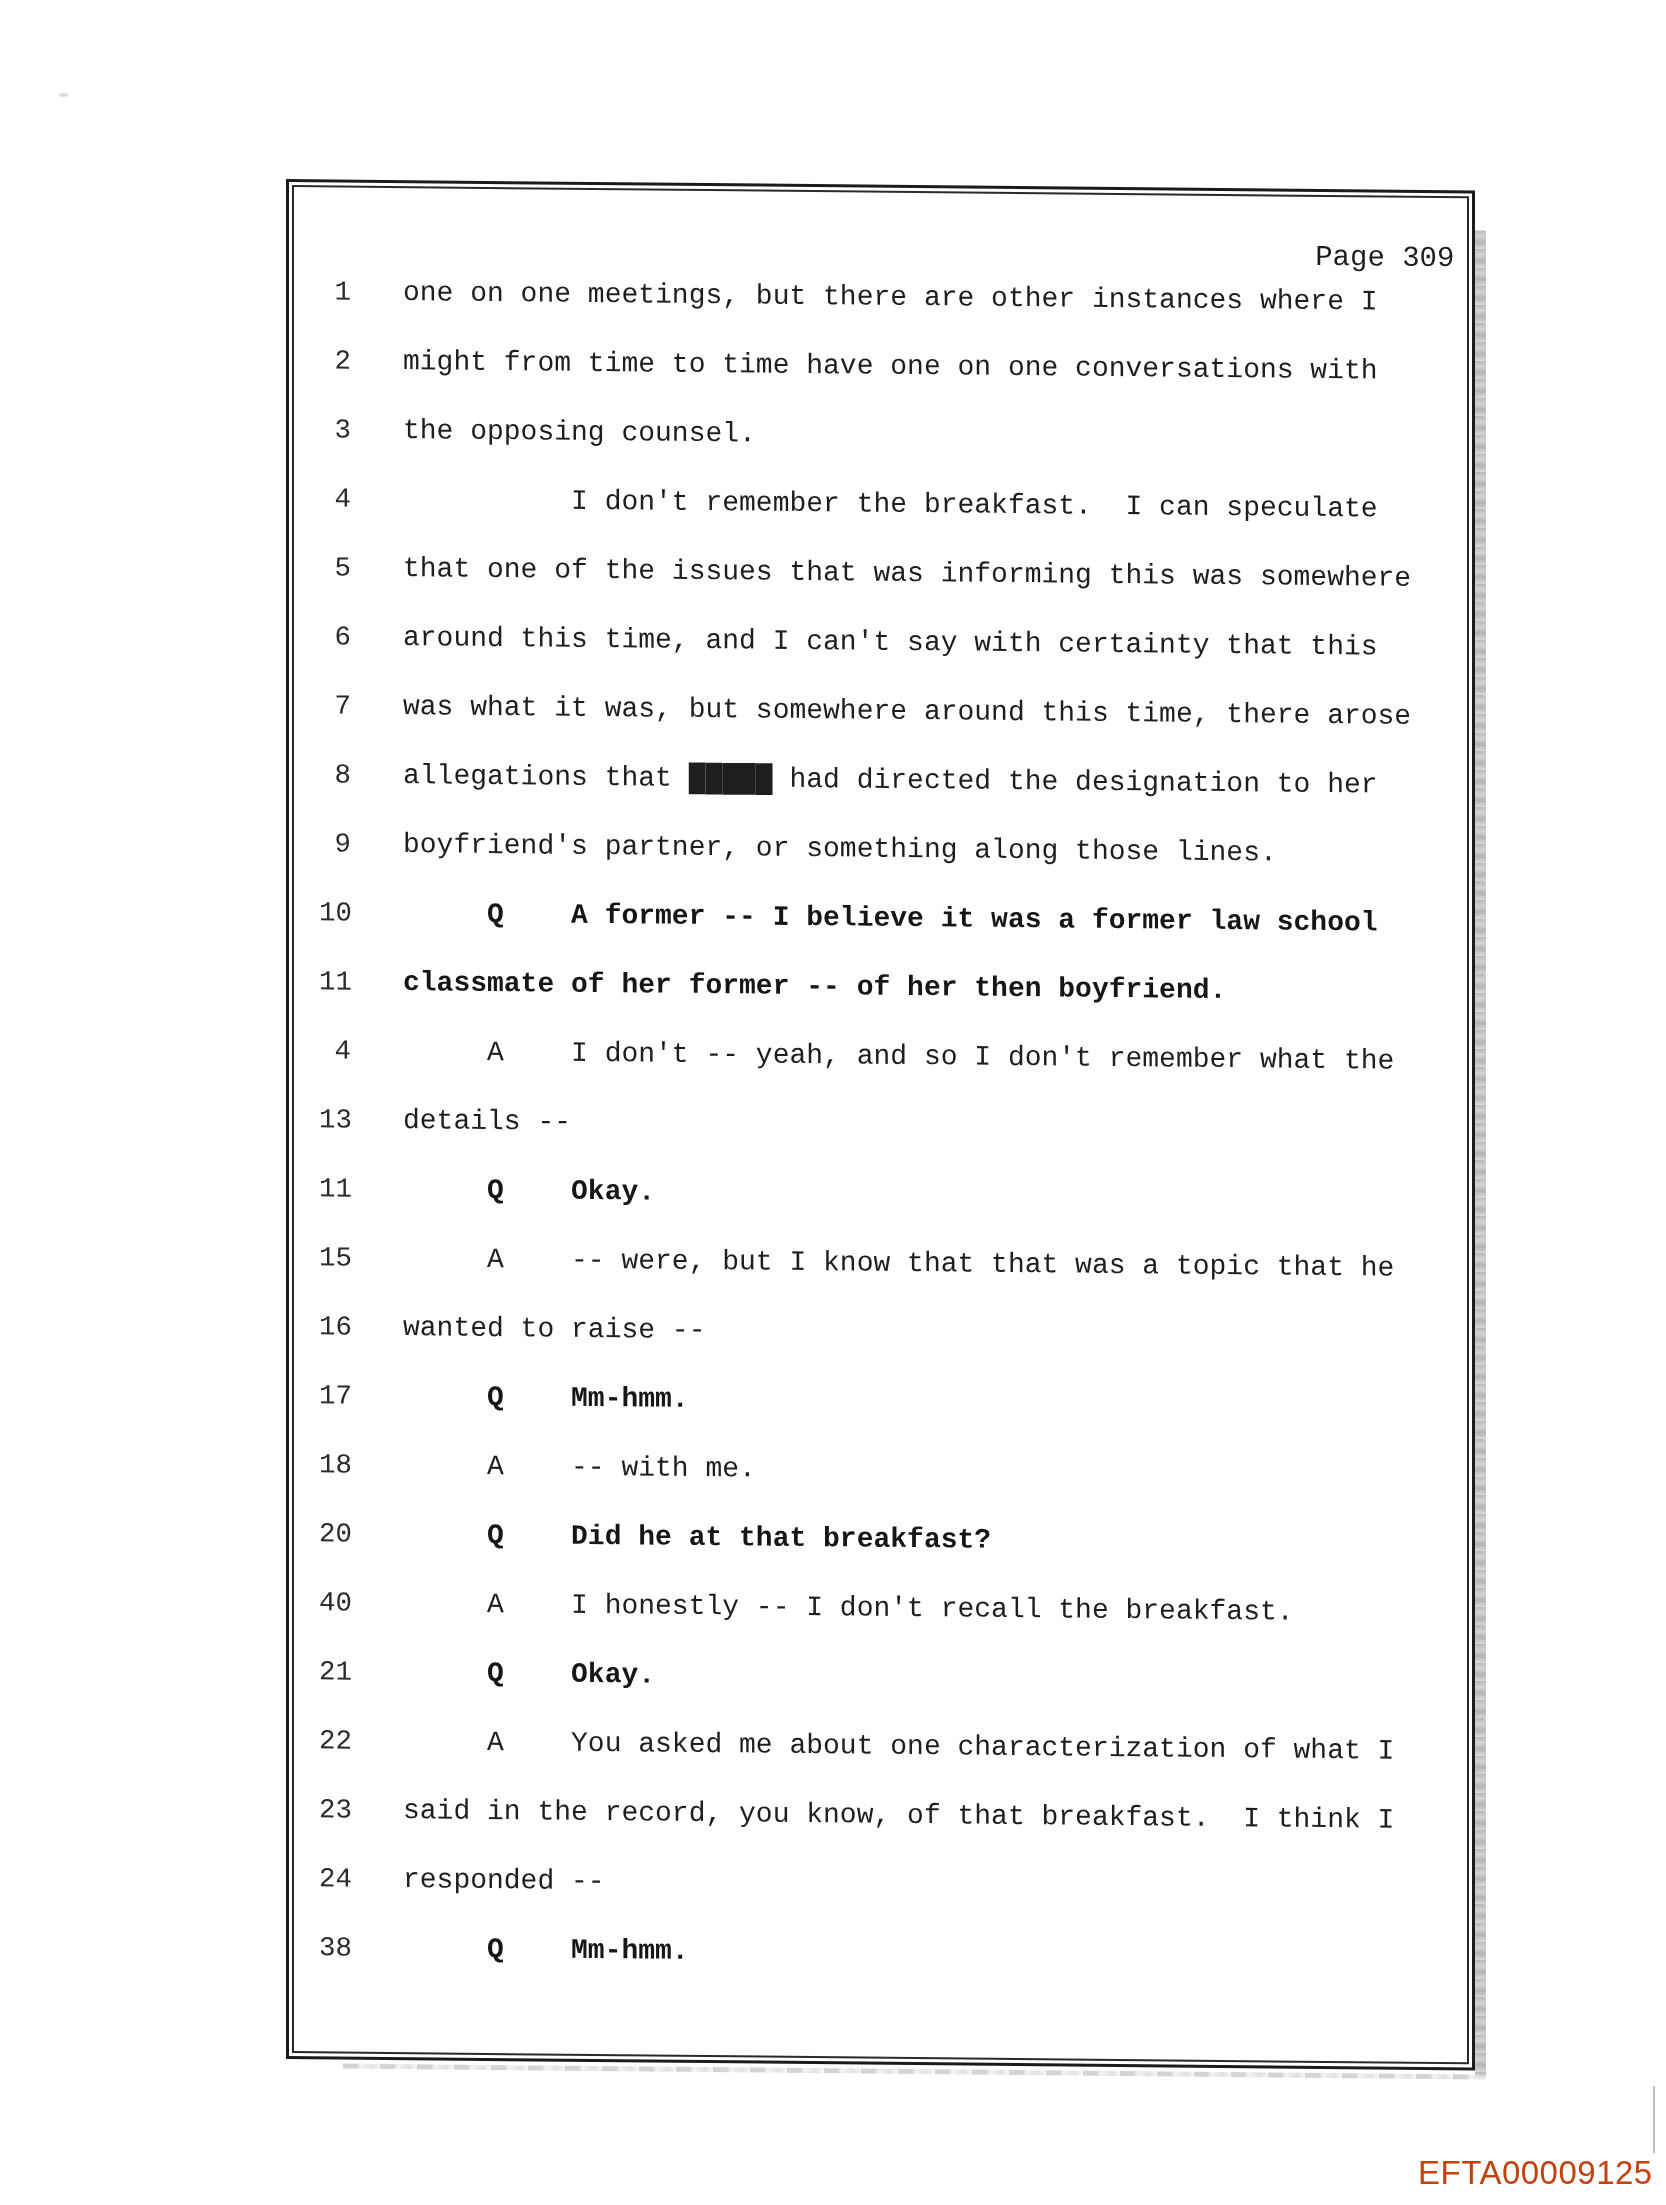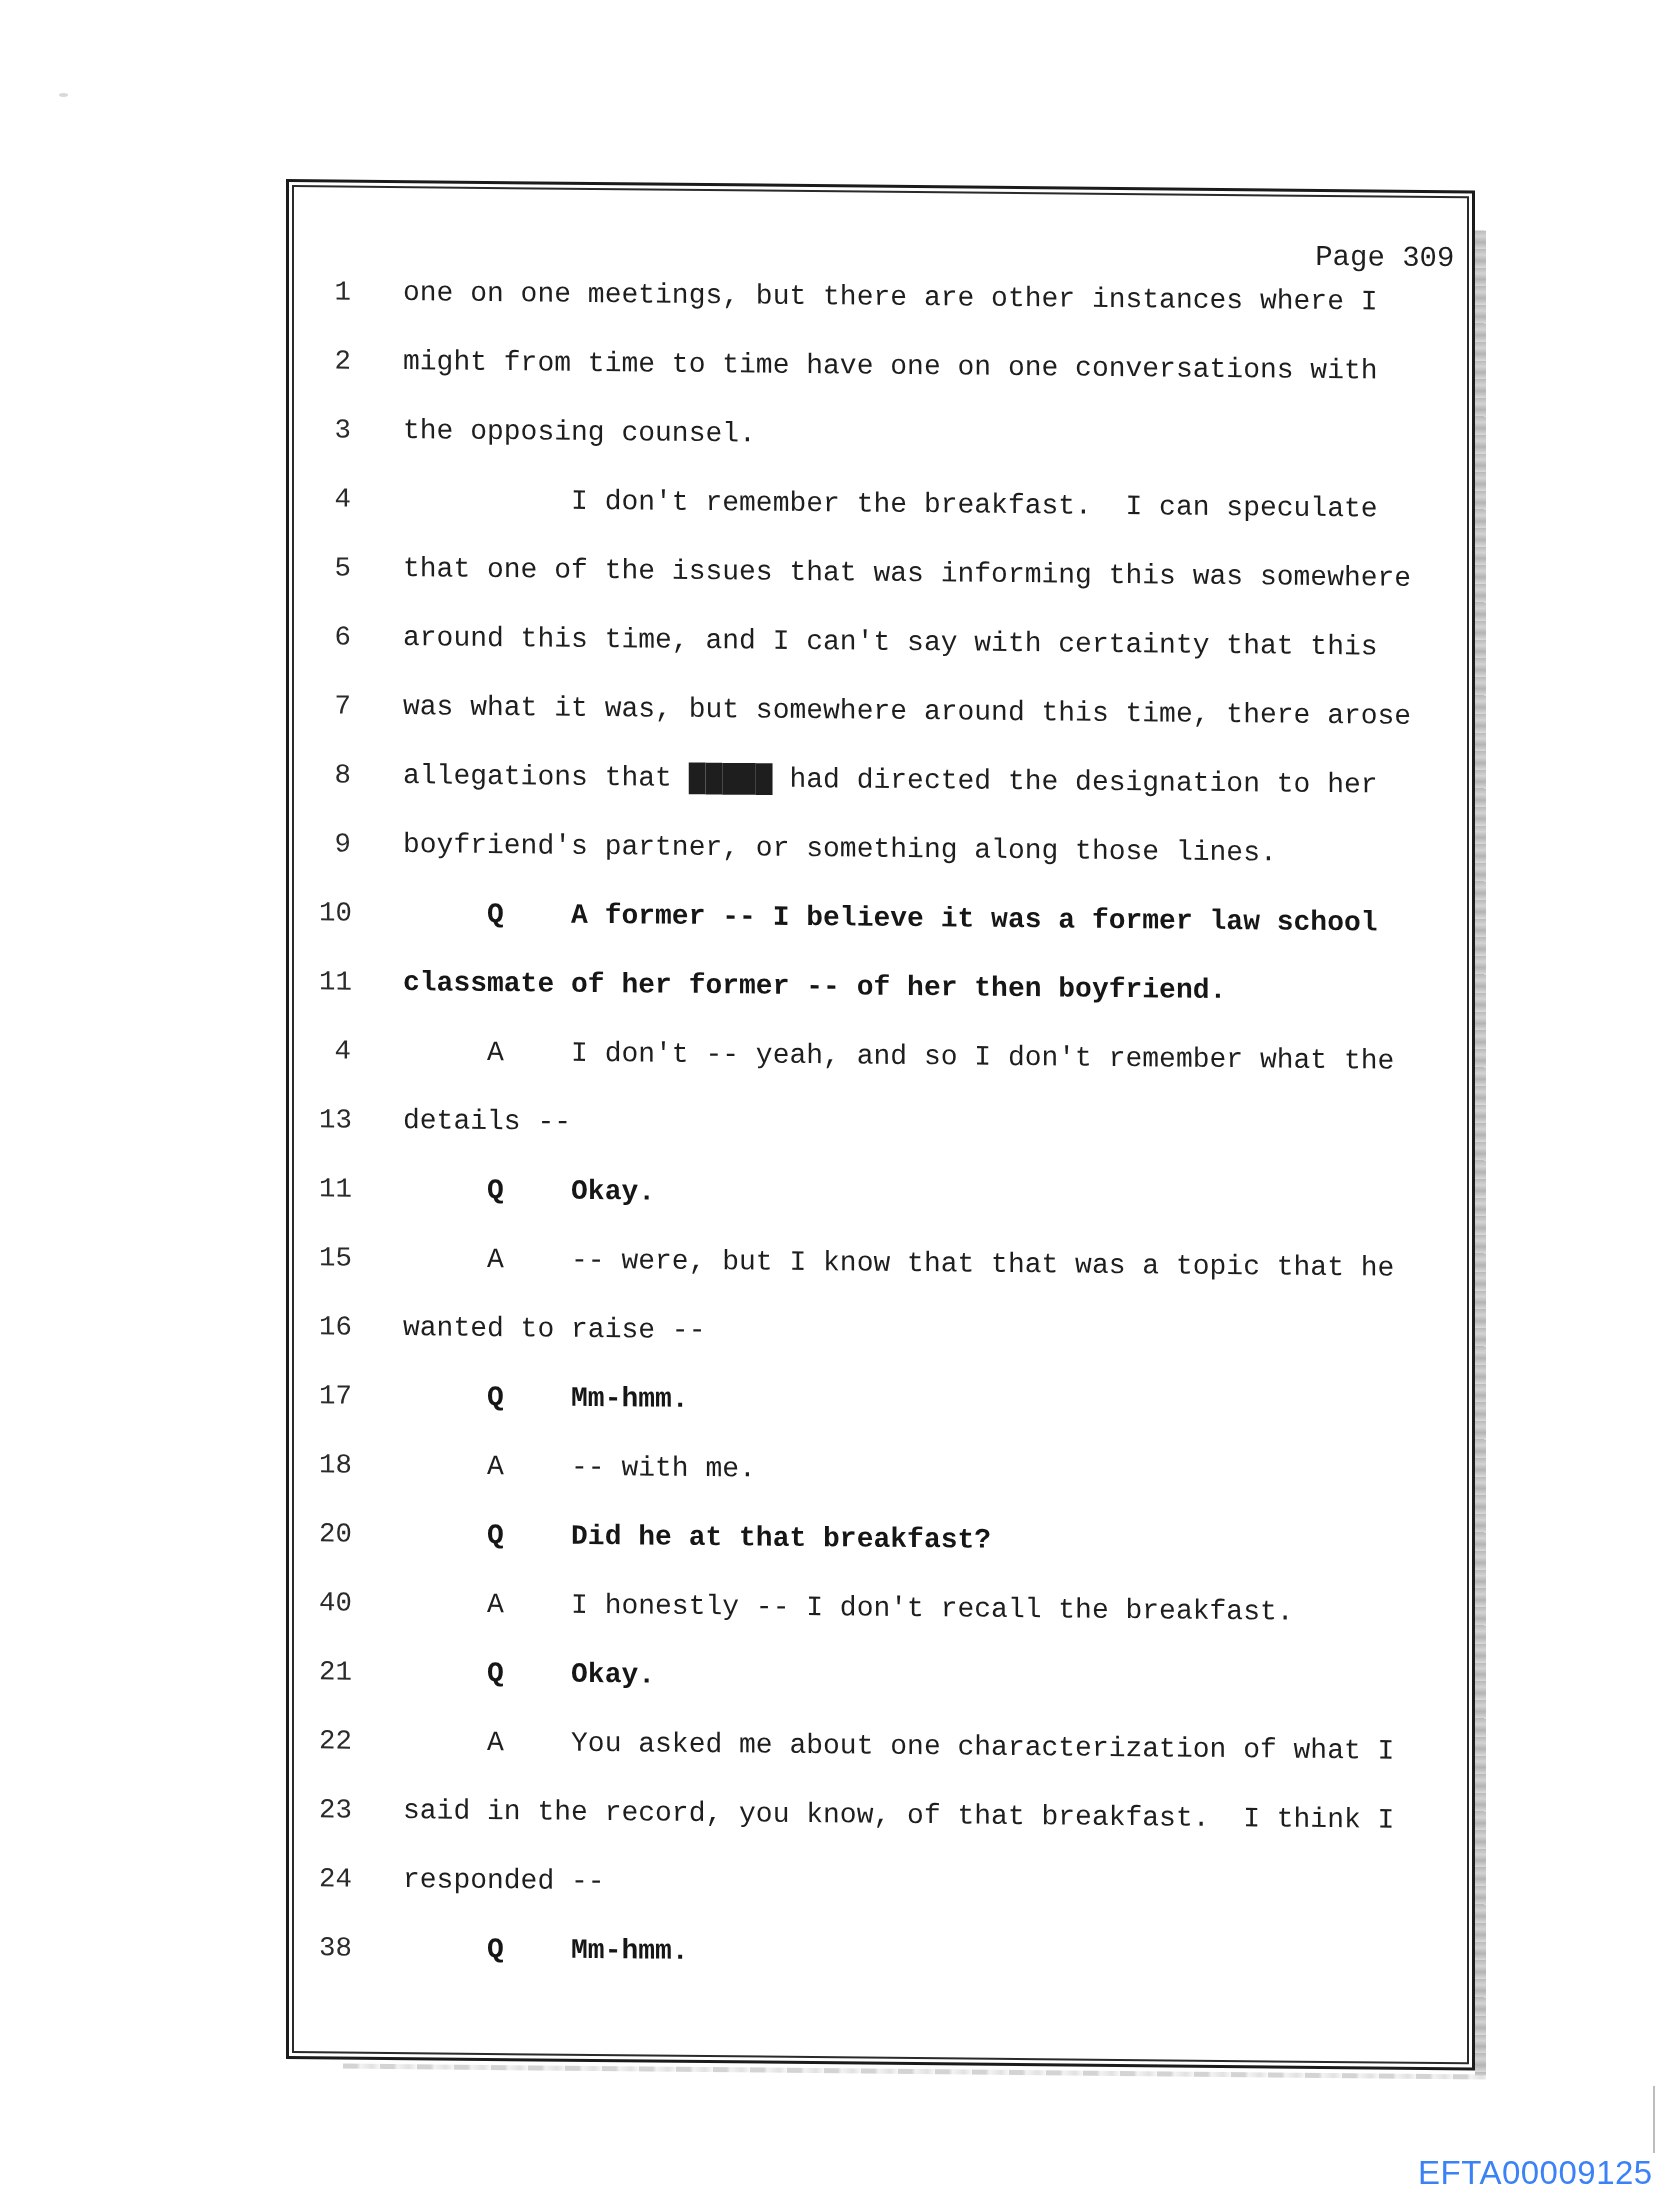--- a/index.html
+++ b/index.html
@@ -111,21 +111,21 @@
   .row.bold .txt { font-weight: 700; color: #161616; }
 
   
   .bates {
     position: absolute;
     left: 1418px;
     top: 2154px;
     font-family: "Liberation Sans", "DejaVu Sans", sans-serif;
     font-size: 33px;
     letter-spacing: 0.5px;
-    color: #3b82f6;
+    color: #c2410c;
   }
 
   
   .speck-a {
     position: absolute;
     left: 59px; top: 93px;
     width: 8.8px; height: 3.9px;
     background: #d9d9d9;
     border-radius: 50%;
   }

